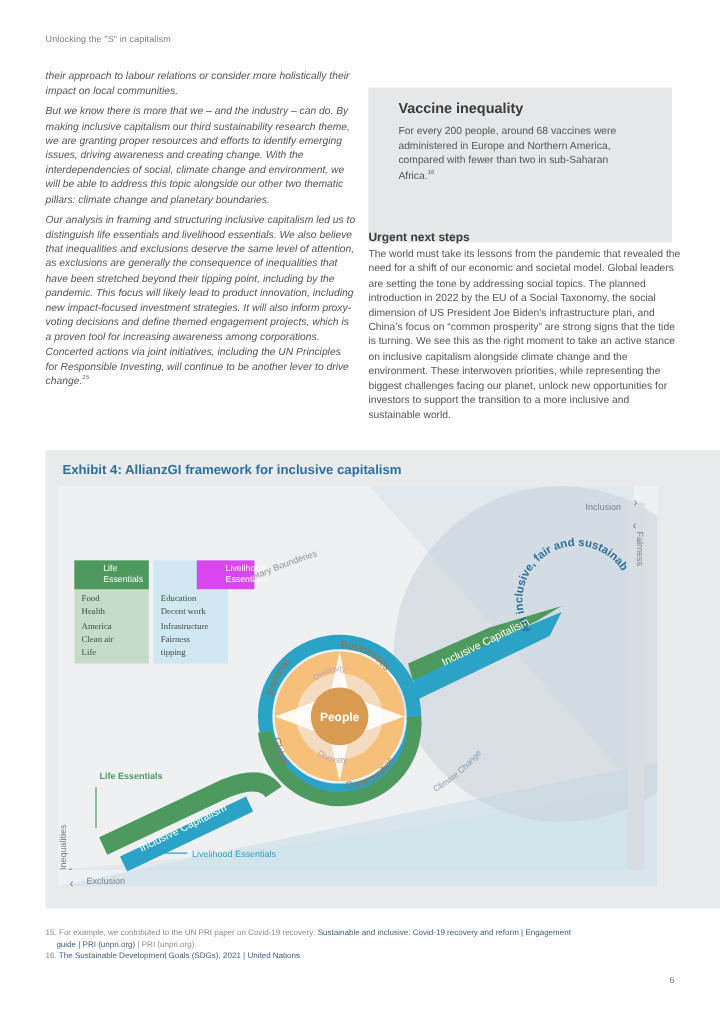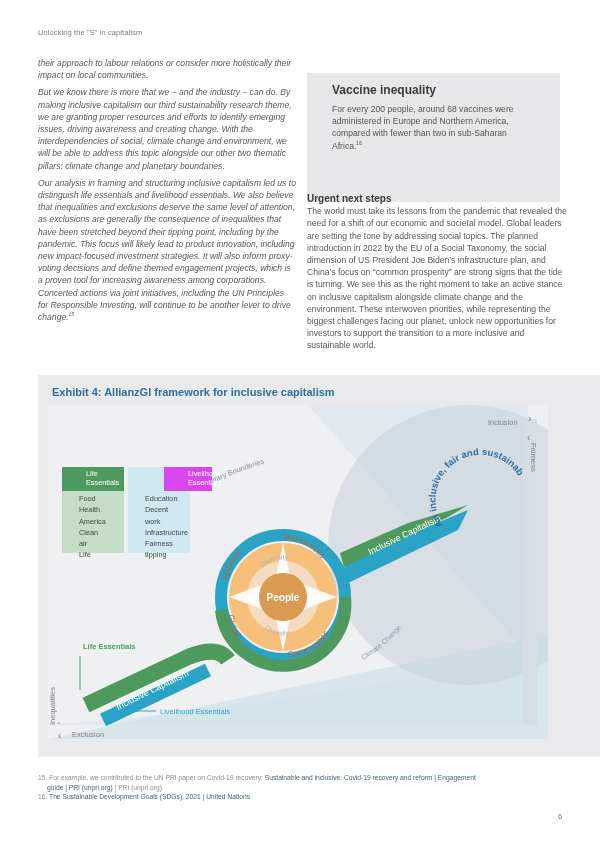--- a/index.html
+++ b/index.html
@@ -20,21 +20,21 @@
     .callout p { font-size: 8.6px; line-height: 12.2px; color: #555; }
 
     .urgent-title { font-weight: bold; color: #3a3a3a; font-size: 10px; }
 
     .exhibit { position: absolute; left: 38px; top: 375px; width: 562px; height: 382px; background: #e9eaeb; }
     .exhibit-title { position: absolute; left: 14px; top: 11px; font-size: 11px; font-weight: bold; color: #2e6f9e; }
     .exhibit-canvas { position: absolute; left: 10px; top: 30px; width: 500px; height: 334px; background: #eef0f1; overflow: hidden; }
 
     .ess-box { position: absolute; top: 62px; width: 62px; height: 86px; font-size: 7.3px; line-height: 11.3px; }
     .ess-box .hdr { color: #fff; padding: 2px 24px; line-height: 9px; height: 24px; }
-    .ess-box .items { padding: 2px 17px; color: #3f4a40; }
+    .ess-box .items { padding: 2px 6px; color: #3f4a40; font-family: Liberation Serif, serif; }
     .life { left: 14px; background: #c4dcc8; }
     .life .hdr { background: #4e9a5e; }
     .live { left: 80px; background: #cfe8f1; }
     .live .hdr { background: #d946ef; margin-left: 36px; }
 
     .footnotes { position: absolute; left: 38px; top: 773px; width: 520px; font-size: 6.7px; line-height: 9.5px; color: #8a8a8a; }
     .footnotes .link { color: #3a5d7a; }
     .fn-line { white-space: nowrap; }
     .indent { padding-left: 9px; }
     .page-num { position: absolute; left: 558px; top: 812px; font-size: 7.5px; color: #777; }

